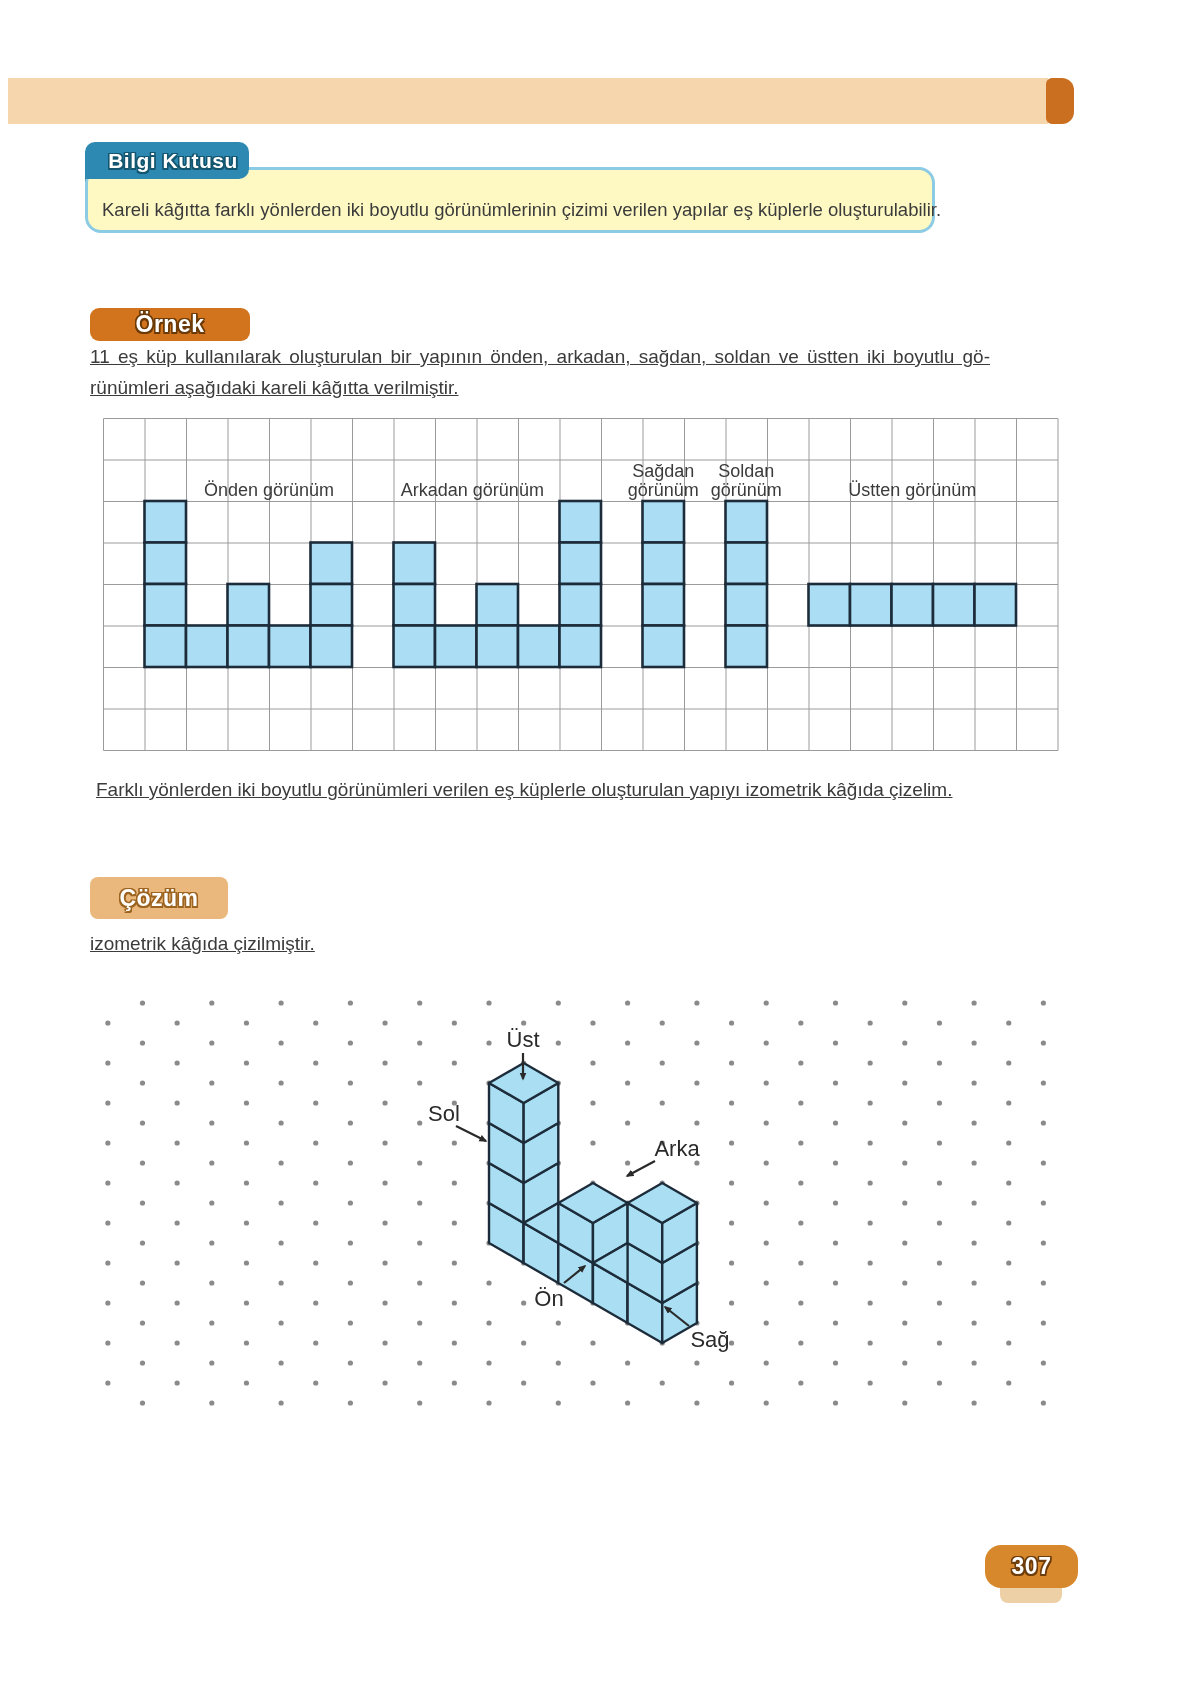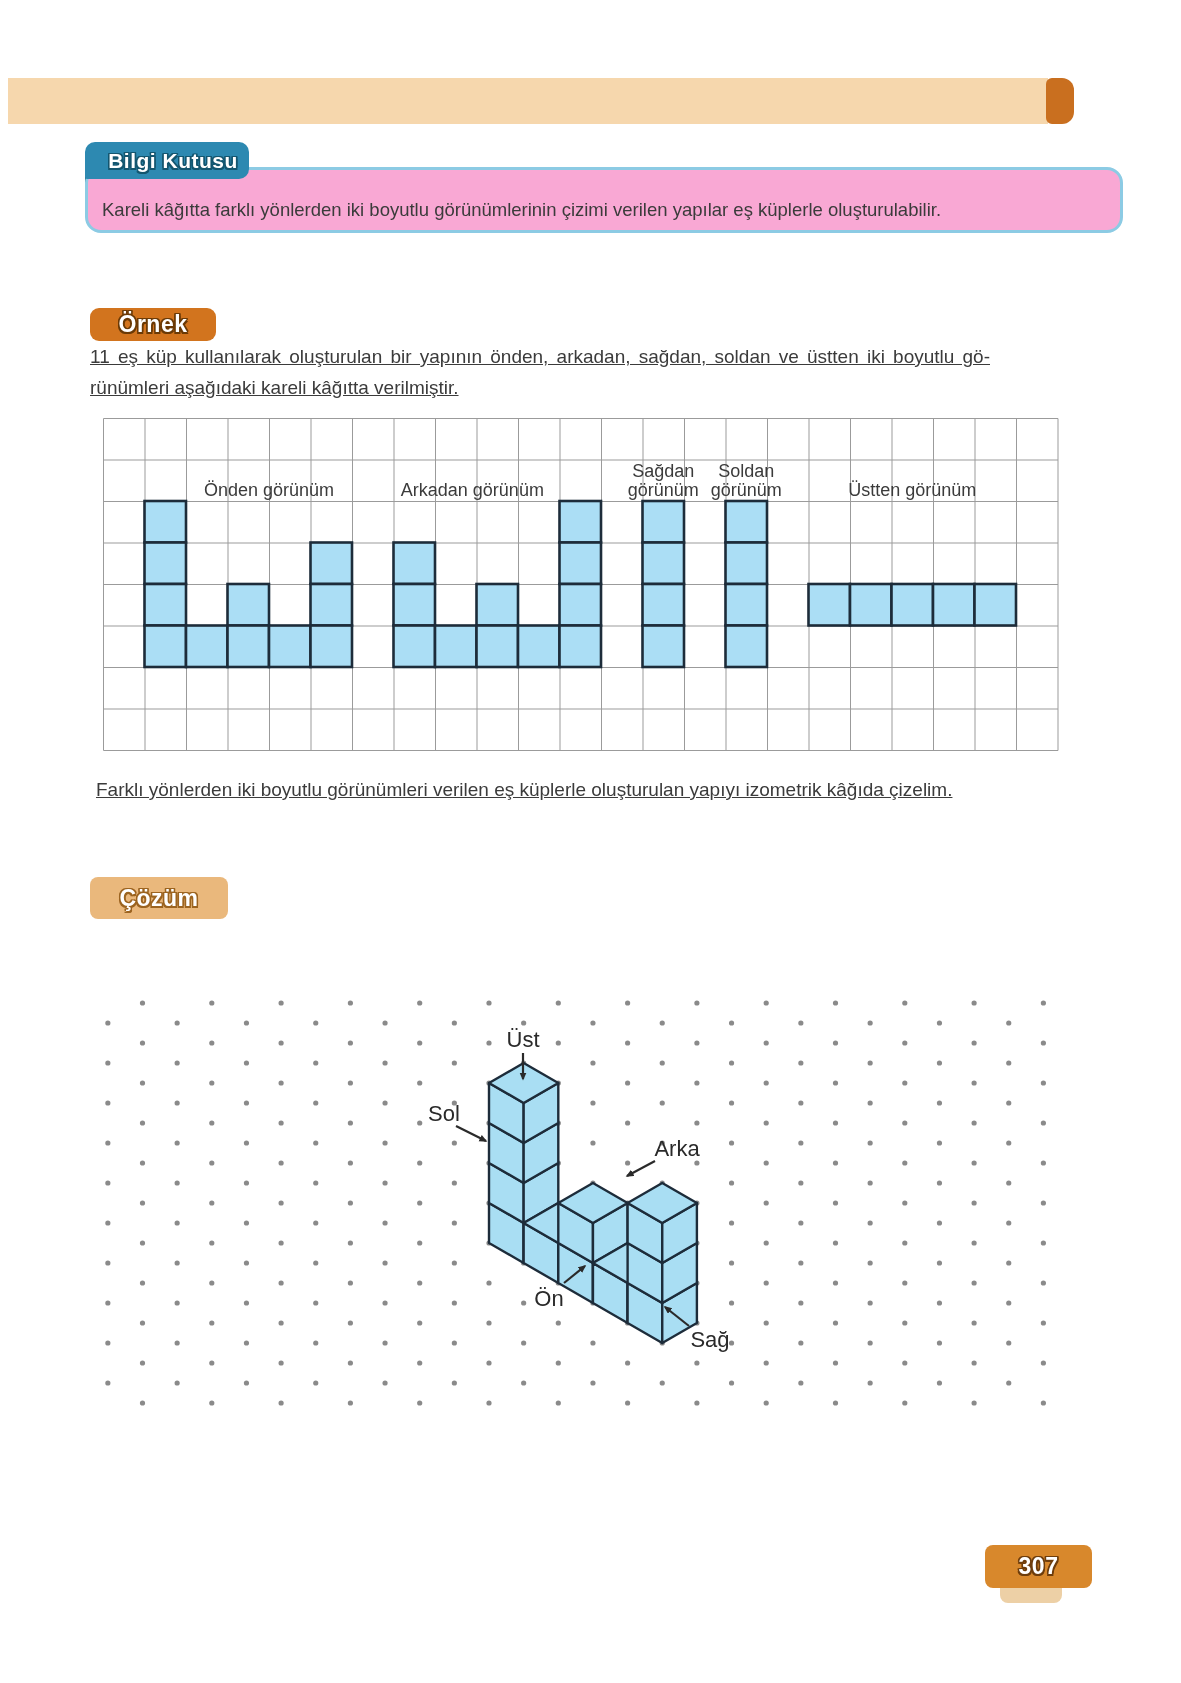--- a/index.html
+++ b/index.html
@@ -7,51 +7,51 @@
     position:relative; width:1181px; height:1683px; background:#fff;
     font-family:"Liberation Sans", sans-serif; color:var(--body-text,#3b3b3b);
     overflow:hidden; margin:0 auto;
   }
   .abs{position:absolute;}
   
   .banner{left:8px; top:78px; width:1040px; height:46px; background:var(--banner-tan);}
   .banner-cap{left:1046px; top:78px; width:28px; height:46px; background:var(--banner-cap-orange);
     border-radius:6px 12px 12px 6px;}
   
-  .info-box{left:85px; top:167px; width:1038px; height:66px; background:#f9a8d4;
+  .info-box{left:85px; top:167px; width:850px; height:66px; background:#fef9c3;
     border:3.5px solid var(--info-border-blue); border-radius:16px; box-sizing:border-box;
     display:flex; align-items:center; padding:20px 14px 0 14px; z-index:2;}
   .info-text{font-size:18.5px; white-space:nowrap; color:var(--body-text);}
   .info-tab{left:85px; top:142px; width:164px; height:37px; background:var(--tab-blue);
     border-radius:10px 10px 10px 2px; z-index:3; display:flex; align-items:center; justify-content:center;}
   .info-tab-fold{left:85px; top:176px; width:0; height:0; z-index:1;
     border-top:14px solid var(--tab-blue-dark); border-right:14px solid transparent;}
   .bubble{color:#fff; font-weight:bold; letter-spacing:0.5px;}
   .info-tab .bubble{font-size:21px;
     text-shadow:-1.5px -1.5px 0 var(--tab-blue-dark),0 -1.5px 0 var(--tab-blue-dark),1.5px -1.5px 0 var(--tab-blue-dark),-1.5px 0 0 var(--tab-blue-dark),1.5px 0 0 var(--tab-blue-dark),-1.5px 1.5px 0 var(--tab-blue-dark),0 1.5px 0 var(--tab-blue-dark),1.5px 1.5px 0 var(--tab-blue-dark);padding-left:12px;}
   
   .badge{border-radius:9px; display:flex; align-items:center; justify-content:center;}
-  .badge-ornek{left:90px; top:308px; width:126px; height:33px; background:var(--ornek-orange);}
+  .badge-ornek{left:90px; top:308px; width:160px; height:33px; background:var(--ornek-orange);}
   .badge-ornek .bubble{font-size:23px;
     text-shadow:-1.5px -1.5px 0 var(--ornek-outline),0 -1.5px 0 var(--ornek-outline),1.5px -1.5px 0 var(--ornek-outline),-1.5px 0 0 var(--ornek-outline),1.5px 0 0 var(--ornek-outline),-1.5px 1.5px 0 var(--ornek-outline),0 1.5px 0 var(--ornek-outline),1.5px 1.5px 0 var(--ornek-outline);}
   .badge-cozum{left:90px; top:877px; width:138px; height:42px; background:var(--cozum-tan); border-radius:8px;}
   .badge-cozum .bubble{font-size:23px;
     text-shadow:-1.5px -1.5px 0 var(--cozum-outline),0 -1.5px 0 var(--cozum-outline),1.5px -1.5px 0 var(--cozum-outline),-1.5px 0 0 var(--cozum-outline),1.5px 0 0 var(--cozum-outline),-1.5px 1.5px 0 var(--cozum-outline),0 1.5px 0 var(--cozum-outline),1.5px 1.5px 0 var(--cozum-outline);}
   
   .para{font-size:19px; line-height:30.5px; color:var(--body-text);text-decoration:underline;}
   .para .line-justify{text-align:justify; text-align-last:justify;}
   .ex-para{left:90px; top:342px; width:900px;}
   .trans-text{left:96px; top:775px; width:920px; font-size:19px;}
   .sol-para{left:90px; top:928px; width:900px; line-height:31px;}
   
   svg text{font-family:"Liberation Sans", sans-serif;}
   
   .page-badge-shadow{left:1000px; top:1558px; width:62px; height:45px; background:var(--page-badge-tan); border-radius:8px;}
-  .page-badge{left:985px; top:1545px; width:107px; height:43px; background:var(--page-badge-orange);
-    border-radius:8px; display:flex; align-items:center; justify-content:center;}
+  .page-badge{left:985px; top:1545px; width:93px; height:43px; background:var(--page-badge-orange);
+    border-radius:16px; display:flex; align-items:center; justify-content:center;}
   .page-badge .bubble{font-size:23px;
     text-shadow:-1.5px -1.5px 0 var(--page-badge-outline),0 -1.5px 0 var(--page-badge-outline),1.5px -1.5px 0 var(--page-badge-outline),-1.5px 0 0 var(--page-badge-outline),1.5px 0 0 var(--page-badge-outline),-1.5px 1.5px 0 var(--page-badge-outline),0 1.5px 0 var(--page-badge-outline),1.5px 1.5px 0 var(--page-badge-outline);}
 </style>
 </head>
 <body>
 
 <div class="page">
 
   <div class="abs banner"></div>
   <div class="abs banner-cap"></div>
@@ -163,20 +163,21 @@
       </g>
     </svg>
 
   <div class="abs para trans-text">Farklı yönlerden iki boyutlu görünümleri verilen eş küplerle oluşturulan yapıyı izometrik kâğıda çizelim.</div>
 
   <div class="abs badge badge-cozum">
     <span class="bubble">Çözüm</span>
   </div>
 
   <div class="abs para sol-para">
+    <div>izometrik kâğıda çizilmiştir.</div>
   </div>
 
   <svg id="iso-svg" class="abs" style="left:80px; top:990px;" width="1010" height="430">
     <defs>
       <marker id="arrowhead" markerWidth="9" markerHeight="8" refX="6.5" refY="3.5" orient="auto" markerUnits="userSpaceOnUse">
         <path d="M0,0 L8,3.5 L0,7 Z" fill="#2a2a2a"></path>
       </marker>
     </defs>
   <g fill="#8a8a8a">
         <circle cx="62.5" cy="13" r="2.6"></circle>

